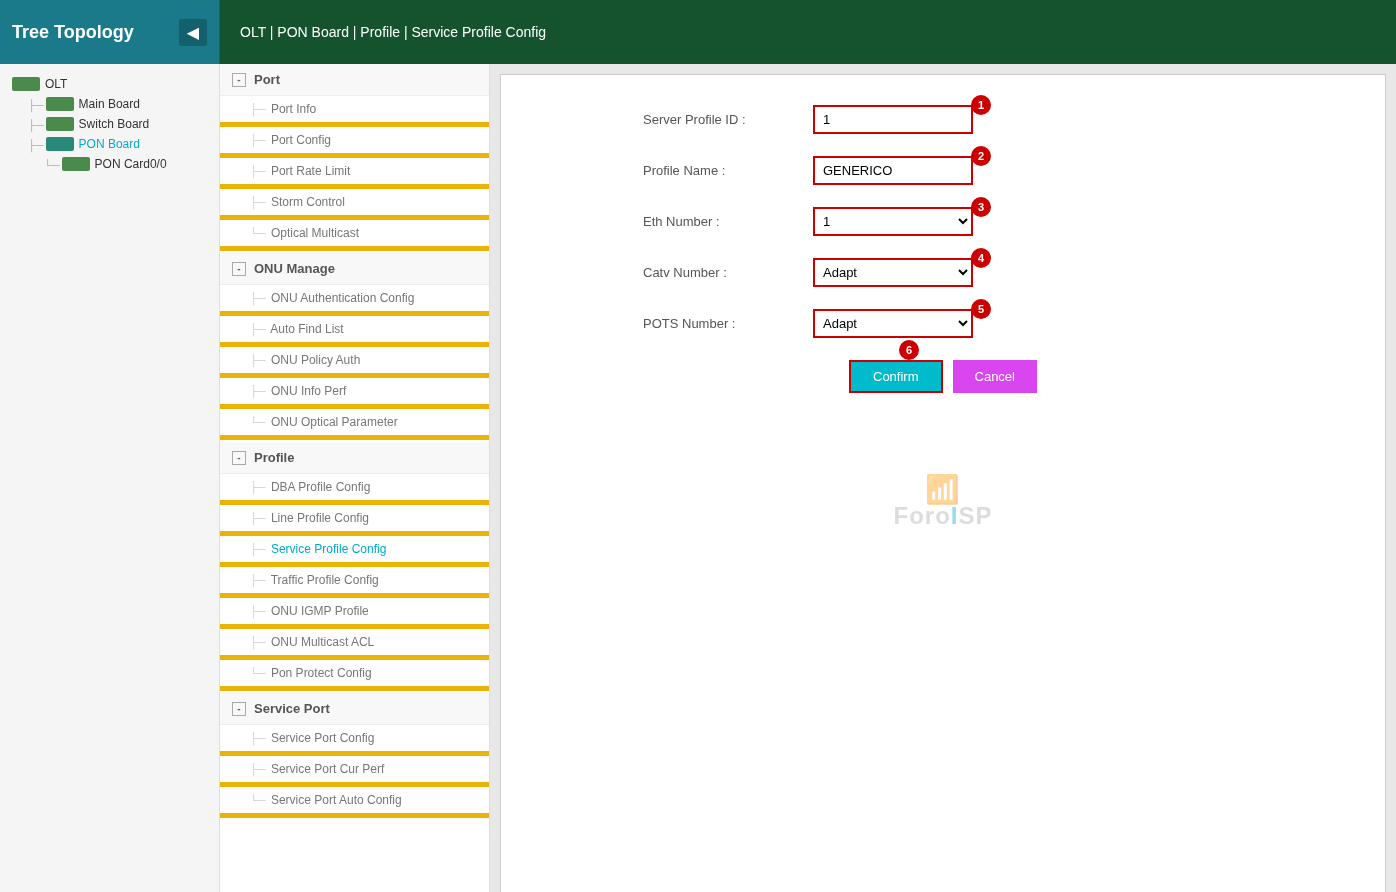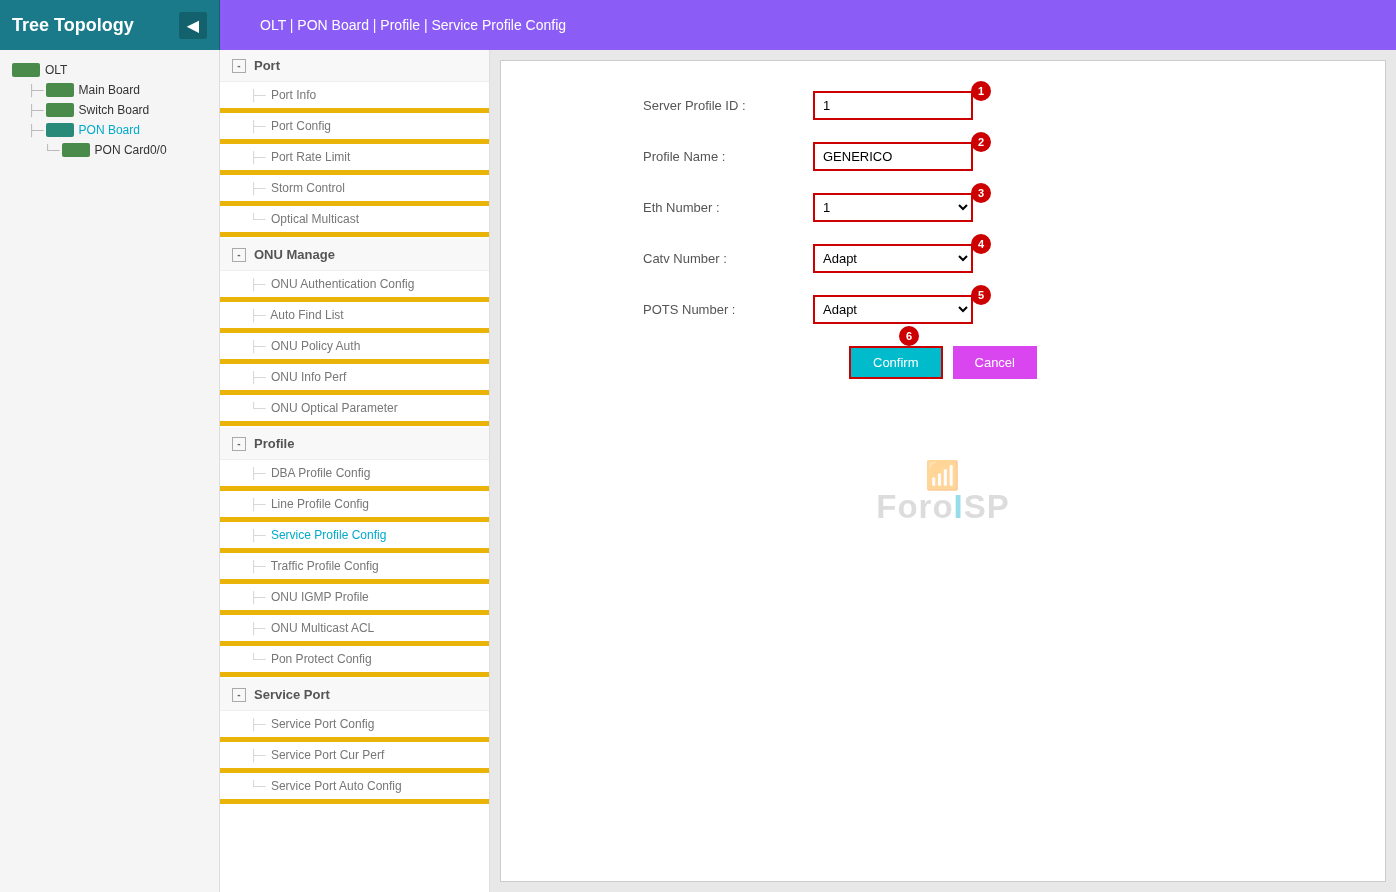--- a/index.html
+++ b/index.html
@@ -1,25 +1,24 @@
 <!DOCTYPE html>
 <html><head>
   <meta charset="utf-8">
   <style>
     * { box-sizing: border-box; margin: 0; padding: 0; }
     body { font-family: Arial, sans-serif; font-size: 13px; background: #f0f0f0; }
 
     
     .header {
-      background-color: #8b5cf6;
+      background-color: #14532d;
       color: white;
       display: flex;
       align-items: stretch;
-      height: 50px;
-      gap: 20px;
+      height: 64px;
     }
     .header-left {
       background-color: #1a7a8a;
       display: flex;
       align-items: center;
       padding: 0 12px;
       min-width: 220px;
       border-right: 1px solid #155f6e;
       justify-content: space-between;
     }
@@ -57,21 +56,21 @@
       border-right: 1px solid #ddd;
       overflow-y: auto;
       padding: 10px 0;
       flex-shrink: 0;
     }
     .sidebar-tree {
       padding-left: 8px;
     }
     .tree-node {
       display: flex;
-      align-items: center;
+      align-items: flex-end;
       padding: 3px 4px;
       cursor: pointer;
       white-space: nowrap;
     }
     .tree-node .icon-device {
       width: 28px;
       height: 14px;
       background: #5a7a5a;
       border-radius: 2px;
       margin-right: 5px;
@@ -374,21 +373,21 @@
         <div class="button-row" style="position: relative;">
           <button class="btn-confirm">Confirm</button>
             <span class="step-badge" style="position: absolute; top: -10px; transform: translateY(-50%); margin-left: -26px; margin-top: 0px; align-self: flex-start; left: 282px;">6</span>
 
           <button class="btn-cancel">Cancel</button>
         </div>
 
         <div class="watermark">
           <div style="display:flex; flex-direction:column; align-items:center;">
             <div style="font-size:28px; color:#aaa; margin-bottom:-4px;">📶</div>
-            <div style="font-size:33px; color:#aaa; font-weight:bold; letter-spacing:1px;">
+            <div style="font-size:24px; color:#aaa; font-weight:bold; letter-spacing:1px;">
               <span>Foro</span><span style="color:#00aacc;">I</span><span>SP</span>
             </div>
           </div>
         </div>
 
       </div>
     </div>
   </div>
 </div>
 

